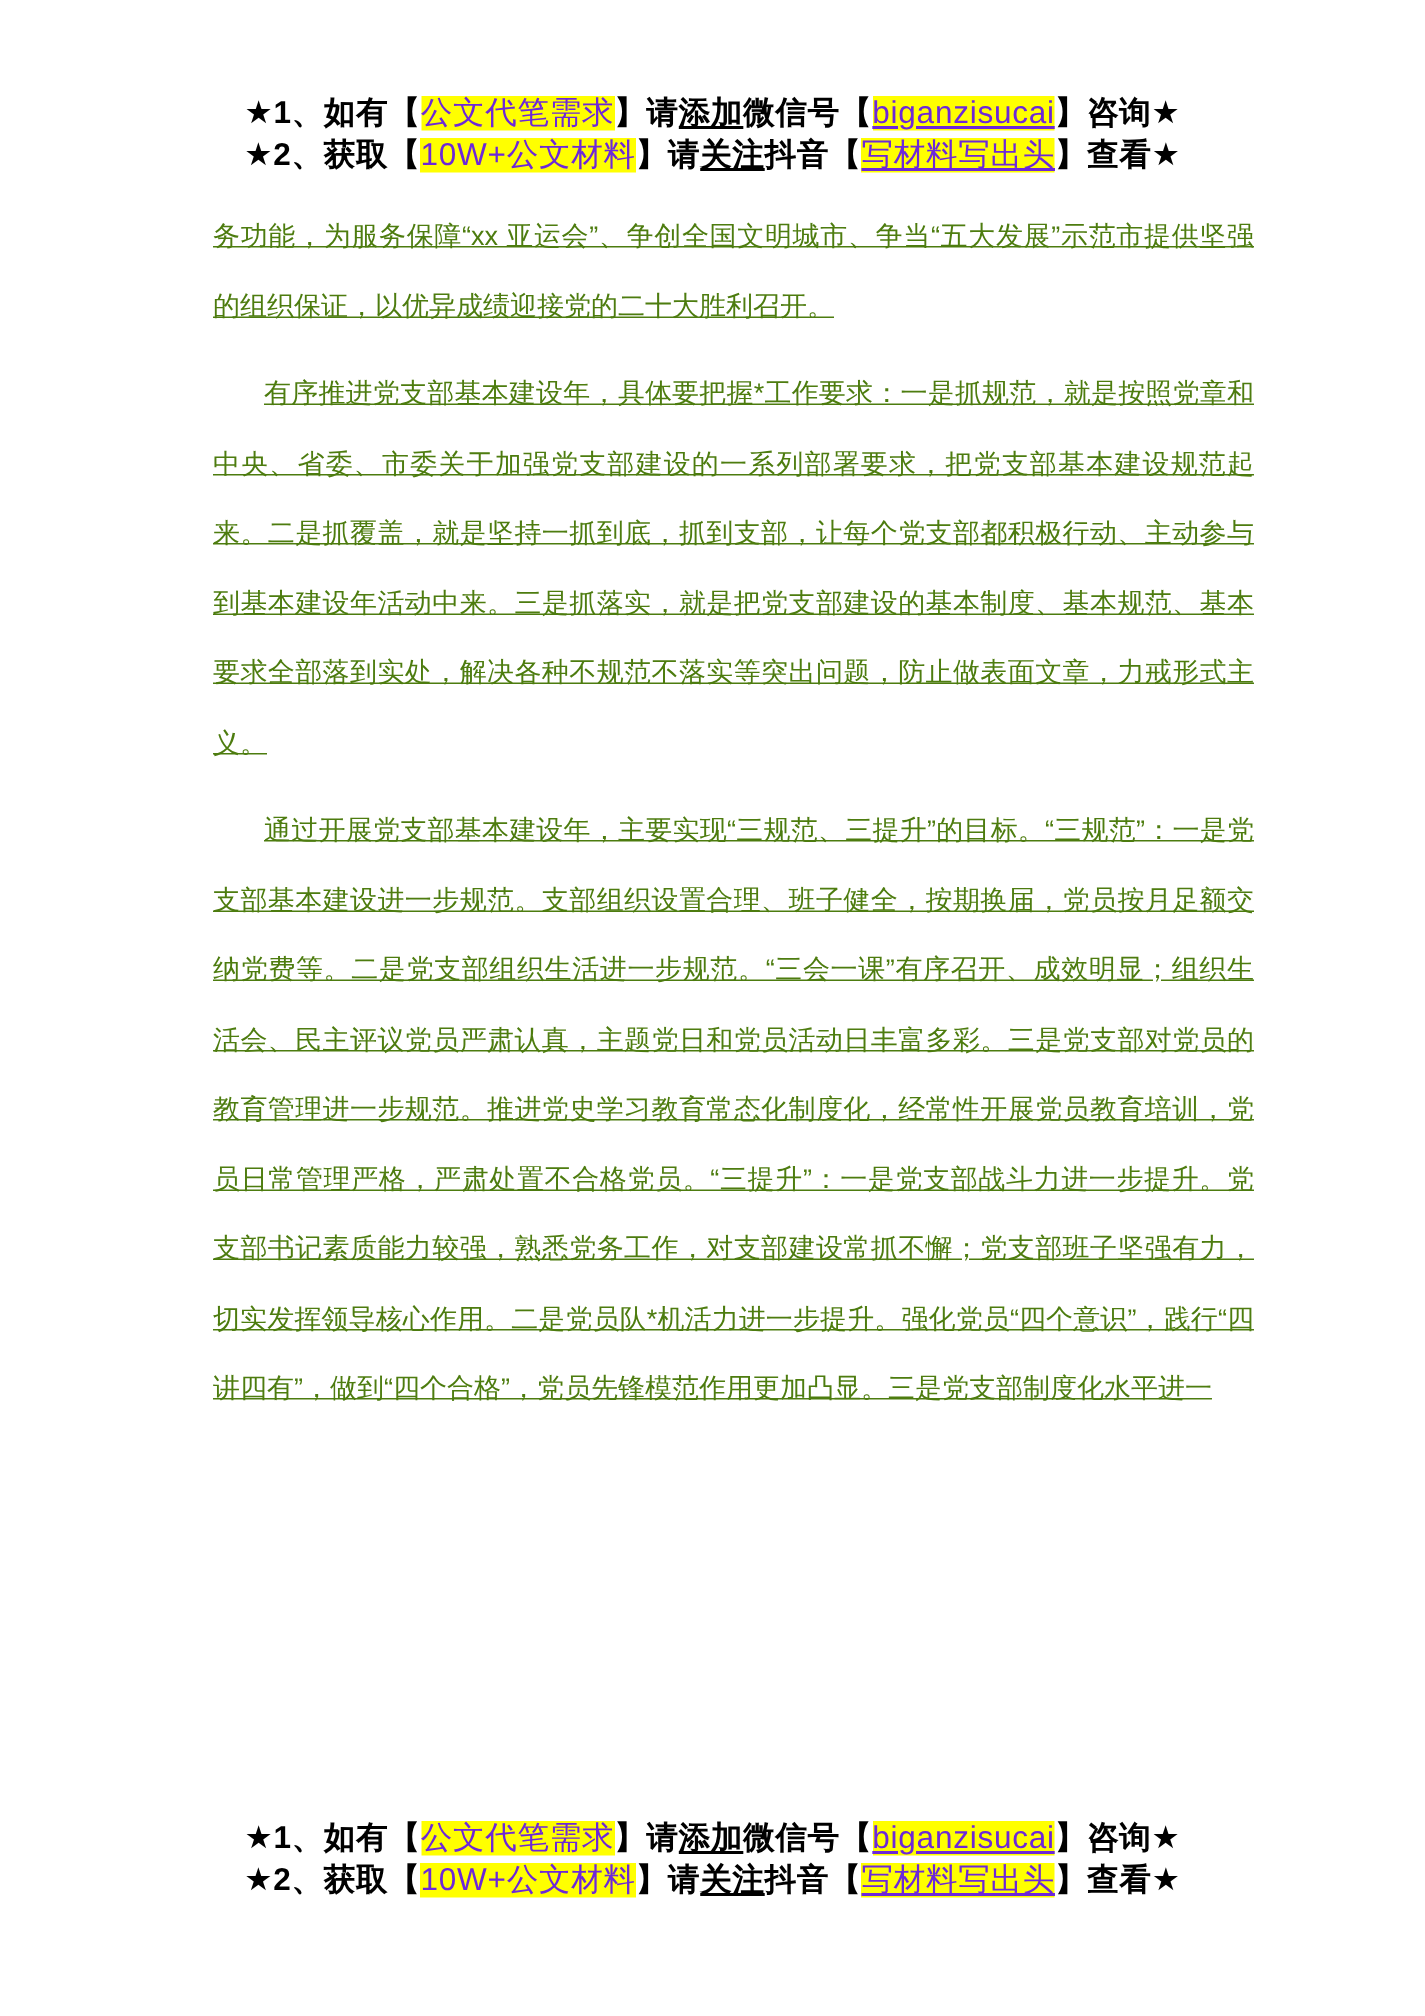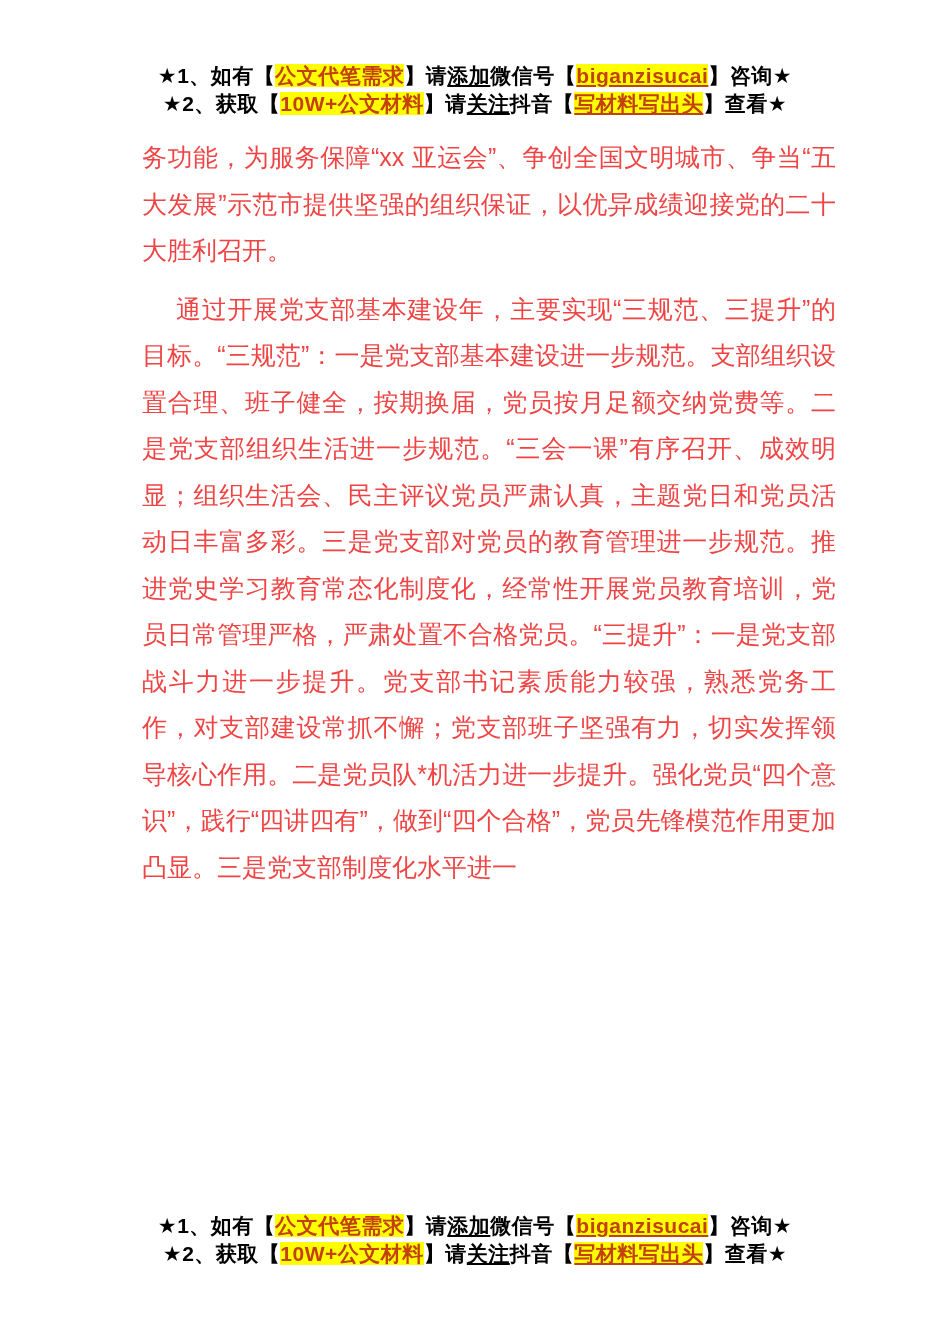--- a/index.html
+++ b/index.html
@@ -26,53 +26,55 @@
   .promo-line {
     font-size: 21px;
     line-height: 28px;
     font-weight: 700;
     color: #000000;
     letter-spacing: 0.5px;
     white-space: nowrap;
   }
   .promo-line .hl {
     background: #ffff00;
-    color: #c2410c;
-    font-weight: 700;
+    color: #6d28d9;
+    font-weight: 400;
   }
   .promo-line .u  { text-decoration: underline; }
   .promo-line .plain { font-weight: 700; }
 
   
   .content {
     position: absolute;
     left: 142px;
     top: 134px;
     width: 694px;
-    font-size: 25px;
+    font-size: 18px;
     line-height: 46.5px;
-    color: #ef4444;
+    color: #4d7c0f;
     text-align: justify;
     text-justify: inter-character;
+    text-decoration: underline;
   }
   .content p { margin: 0 0 12px 0; }
   .content p.indent { text-indent: 34px; }
 </style>
 </head>
 <body>
 
 <div class="page">
 
   <div class="promo promo-top">
     <div class="promo-line"><span>★1、如有【</span><span class="hl">公文代笔需求</span><span>】请</span><span class="u">添加</span><span class="plain">微信号</span><span>【</span><span class="hl u">biganzisucai</span><span>】咨询★</span></div>
     <div class="promo-line"><span>★2、获取【</span><span class="hl">10W+公文材料</span><span>】请</span><span class="u">关注</span><span class="plain">抖音</span><span>【</span><span class="hl u">写材料写出头</span><span>】查看★</span></div>
   </div>
 
   <div class="content">
     <p>务功能，为服务保障“xx 亚运会”、争创全国文明城市、争当“五大发展”示范市提供坚强的组织保证，以优异成绩迎接党的二十大胜利召开。</p>
+    <p class="indent">有序推进党支部基本建设年，具体要把握*工作要求：一是抓规范，就是按照党章和中央、省委、市委关于加强党支部建设的一系列部署要求，把党支部基本建设规范起来。二是抓覆盖，就是坚持一抓到底，抓到支部，让每个党支部都积极行动、主动参与到基本建设年活动中来。三是抓落实，就是把党支部建设的基本制度、基本规范、基本要求全部落到实处，解决各种不规范不落实等突出问题，防止做表面文章，力戒形式主义。</p>
     <p class="indent">通过开展党支部基本建设年，主要实现“三规范、三提升”的目标。“三规范”：一是党支部基本建设进一步规范。支部组织设置合理、班子健全，按期换届，党员按月足额交纳党费等。二是党支部组织生活进一步规范。“三会一课”有序召开、成效明显；组织生活会、民主评议党员严肃认真，主题党日和党员活动日丰富多彩。三是党支部对党员的教育管理进一步规范。推进党史学习教育常态化制度化，经常性开展党员教育培训，党员日常管理严格，严肃处置不合格党员。“三提升”：一是党支部战斗力进一步提升。党支部书记素质能力较强，熟悉党务工作，对支部建设常抓不懈；党支部班子坚强有力，切实发挥领导核心作用。二是党员队*机活力进一步提升。强化党员“四个意识”，践行“四讲四有”，做到“四个合格”，党员先锋模范作用更加凸显。三是党支部制度化水平进一</p>
   </div>
 
   <div class="promo promo-bottom">
     <div class="promo-line"><span>★1、如有【</span><span class="hl">公文代笔需求</span><span>】请</span><span class="u">添加</span><span class="plain">微信号</span><span>【</span><span class="hl u">biganzisucai</span><span>】咨询★</span></div>
     <div class="promo-line"><span>★2、获取【</span><span class="hl">10W+公文材料</span><span>】请</span><span class="u">关注</span><span class="plain">抖音</span><span>【</span><span class="hl u">写材料写出头</span><span>】查看★</span></div>
   </div>
 
 </div>
 

